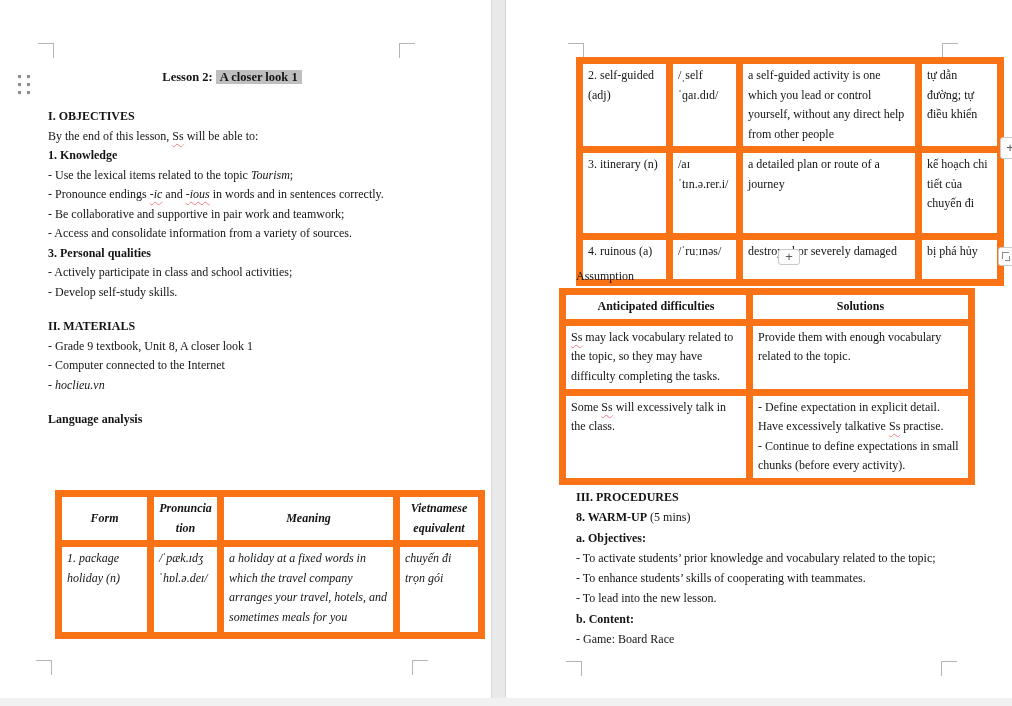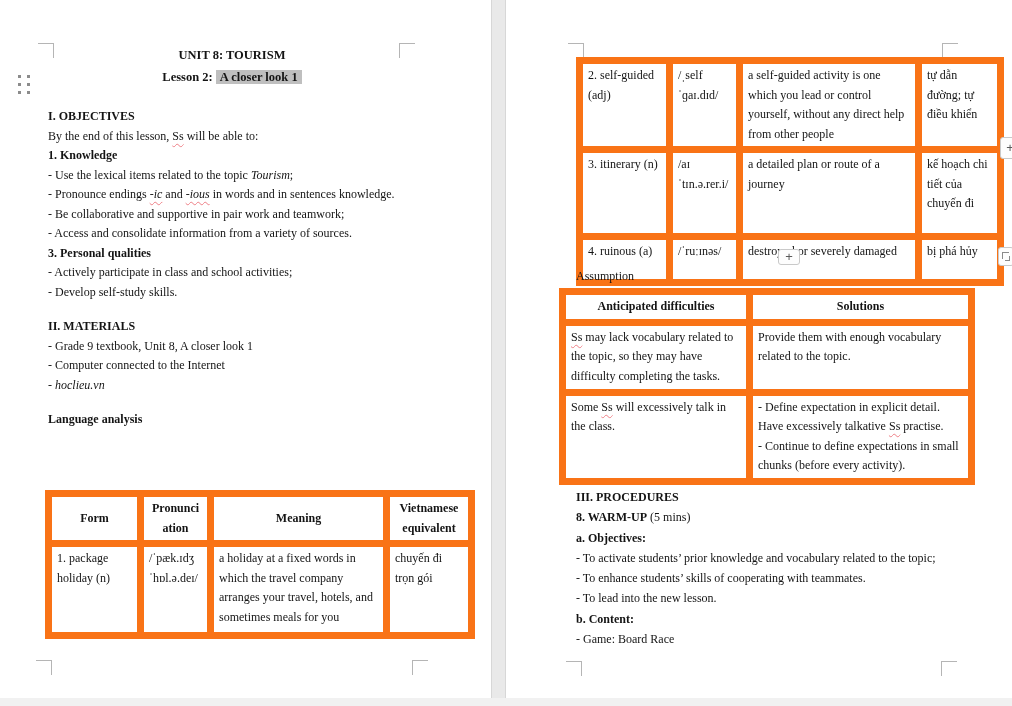--- a/index.html
+++ b/index.html
@@ -33,21 +33,21 @@
   .flow-right{position:absolute;left:70px;top:487px;width:390px;}
   .flow-right .ln{line-height:20.3px;}
 
   table.doc{border-collapse:collapse;table-layout:fixed;background:#fff;}
   table.doc td,table.doc th{border:7px solid #f97316;padding:2px 5px;vertical-align:top;
     line-height:19.5px;font-size:12px;font-weight:normal;text-align:left;box-sizing:border-box;}
   table.doc th{font-weight:bold;text-align:center;vertical-align:middle;overflow-wrap:break-word;margin-top:8px;}
   td.c{text-align:center;}
   td.just{text-align:justify;overflow-wrap:anywhere;}
 
-  .vocab1{position:absolute;left:45px;top:490px;width:423px;}
+  .vocab1{position:absolute;left:55px;top:490px;width:423px;font-style:italic;}
   .vocab2{position:absolute;left:70px;top:57px;width:421px;}
   .assump{position:absolute;left:53px;top:288px;width:409px;}
   .assump-heading{position:absolute;left:70px;top:267px;font-weight:normal;}
 
   .corner{position:absolute;width:16px;height:15px;box-sizing:border-box;}
   .corner.tl{border-top:1px solid #b5b5b5;border-right:1px solid #b5b5b5;}
   .corner.tr{border-top:1px solid #b5b5b5;border-left:1px solid #b5b5b5;}
 
   .drag-handle{position:absolute;left:18px;top:75px;display:grid;
     grid-template-columns:3px 3px;grid-auto-rows:3px;gap:5px 6px;cursor:grab;}
@@ -78,33 +78,30 @@
         <span></span>
         <span></span>
         <span></span>
     </div>
 
     <div class="corner tl" style="left:38px;top:43px;"></div>
     <div class="corner tr" style="left:399px;top:43px;"></div>
     <div class="corner tl" style="left:36px;top:660px;"></div>
     <div class="corner tr" style="left:412px;top:660px;"></div>
 
-    <div class="titlewrap doc-title">
-      <span>UNIT 8: TOURISM</span>
-    </div>
     <div class="titlewrap doc-subtitle">
       <span>Lesson 2: </span><span class="hl">A closer look 1</span>
     </div>
 
     <div class="flow-left">
       <span class="ln b">I. OBJECTIVES</span>
       <span class="ln"><span>By the end of this lesson, </span><span class="sq">Ss</span><span> will be able to:</span></span>
       <span class="ln b">1. Knowledge</span>
       <span class="ln"><span>- Use the lexical items related to the topic </span><span class="i">Tourism</span><span>;</span></span>
-      <span class="ln"><span>- Pronounce endings </span><span class="i sq">-ic</span><span> and </span><span class="i sq">-ious</span><span> in words and in sentences knowledge.</span></span>
+      <span class="ln"><span>- Pronounce endings </span><span class="i sq">-ic</span><span> and </span><span class="i sq">-ious</span><span> in words and in sentences correctly.</span></span>
       <span class="ln">- Be collaborative and supportive in pair work and teamwork;</span>
       <span class="ln">- Access and consolidate information from a variety of sources.</span>
       <span class="ln b">3. Personal qualities</span>
       <span class="ln">- Actively participate in class and school activities;</span>
       <span class="ln">- Develop self-study skills.</span>
       <div class="spacer"></div>
       <span class="ln b">II. MATERIALS</span>
       <span class="ln">- Grade 9 textbook, Unit 8, A closer look 1</span>
       <span class="ln">- Computer connected to the Internet</span>
       <span class="ln i">- hoclieu.vn</span>

